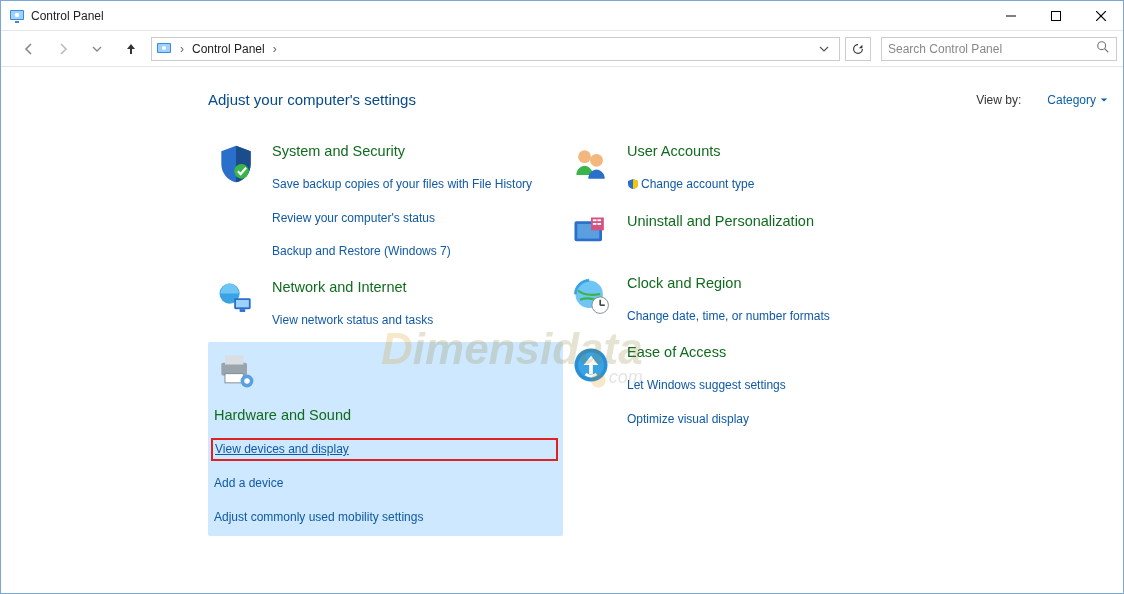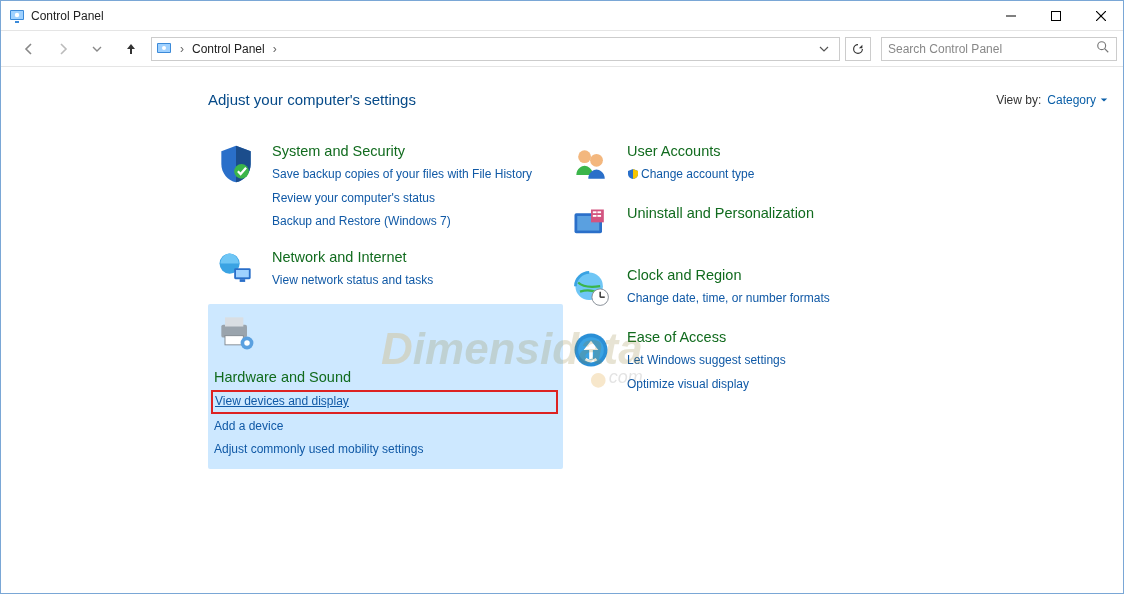--- a/index.html
+++ b/index.html
@@ -30,31 +30,31 @@
 .searchbox { width:236px; height:24px; border:1px solid #ccc; margin-left:4px; display:flex; align-items:center; padding:0 6px; color:#777; gap:6px; }
 .searchbox input { border:none; outline:none; flex:1; font-size:12px; color:#333; background:transparent; }
 .searchbox input::placeholder { color:#888; }
 
 
 .content { position:relative; padding: 24px 14px 0 0; }
 .inner { width: 920px; margin-left: 207px; }
 .header-row { display:flex; align-items:center; margin-bottom: 28px; padding-right:20px; }
 .settings-heading { font-size: 15px; color:#064a88; }
 .viewby { margin-left:auto; font-size:12px; color:#333; display:flex; align-items:center; gap:6px; }
-.viewby .vb-link { color:#0a5fa8; display:flex; align-items:center; gap:4px; }
+.viewby .vb-link { color:#0a5fa8; display:flex; align-items:center; gap:4px;margin-left:20px; }
 
 .cols { display:flex; gap:0; }
 .col { width: 355px; }
 .col + .col { margin-left: 0px; }
 
 .cat { display:flex; padding: 6px 8px 10px 6px; gap: 14px; border-radius:2px; }
 .cat + .cat { margin-top: 2px; }
 .cat.highlight { background:#cde8ff;flex-direction:column; }
 .cat .icon { width:44px; height:44px; flex:0 0 44px; display:flex; align-items:center; justify-content:center; }
-.cat .body { display:flex; flex-direction:column; gap:6px; }
+.cat .body { display:flex; flex-direction:column; gap:16px; }
 .cat .title { color:#116b1e; font-size:14.5px; font-weight:400; line-height:1.25; }
 .cat .link { color:#1059a6; font-size:12px; line-height:1.45; text-decoration:none; }
 .cat .link.hl { text-decoration:underline; outline:2px solid #d22; outline-offset:1px; display:inline-block; margin:1px 0; padding:0 1px; }
 .uac-icon { display:inline-block; width:12px; height:12px; vertical-align:-2px; margin-right:2px; }
 
 
 .watermark { position:absolute; left:380px; top:260px; pointer-events:none; opacity:0.20; font-style:italic; color:#777; }
 .watermark .l1 { font-size:14px; letter-spacing:1px; }
 .watermark .brand { font-size:44px; font-weight:700; font-style:italic; color:#8a7a2a; line-height:1; }
 .watermark .brand .dot { color:#d98b00; }

